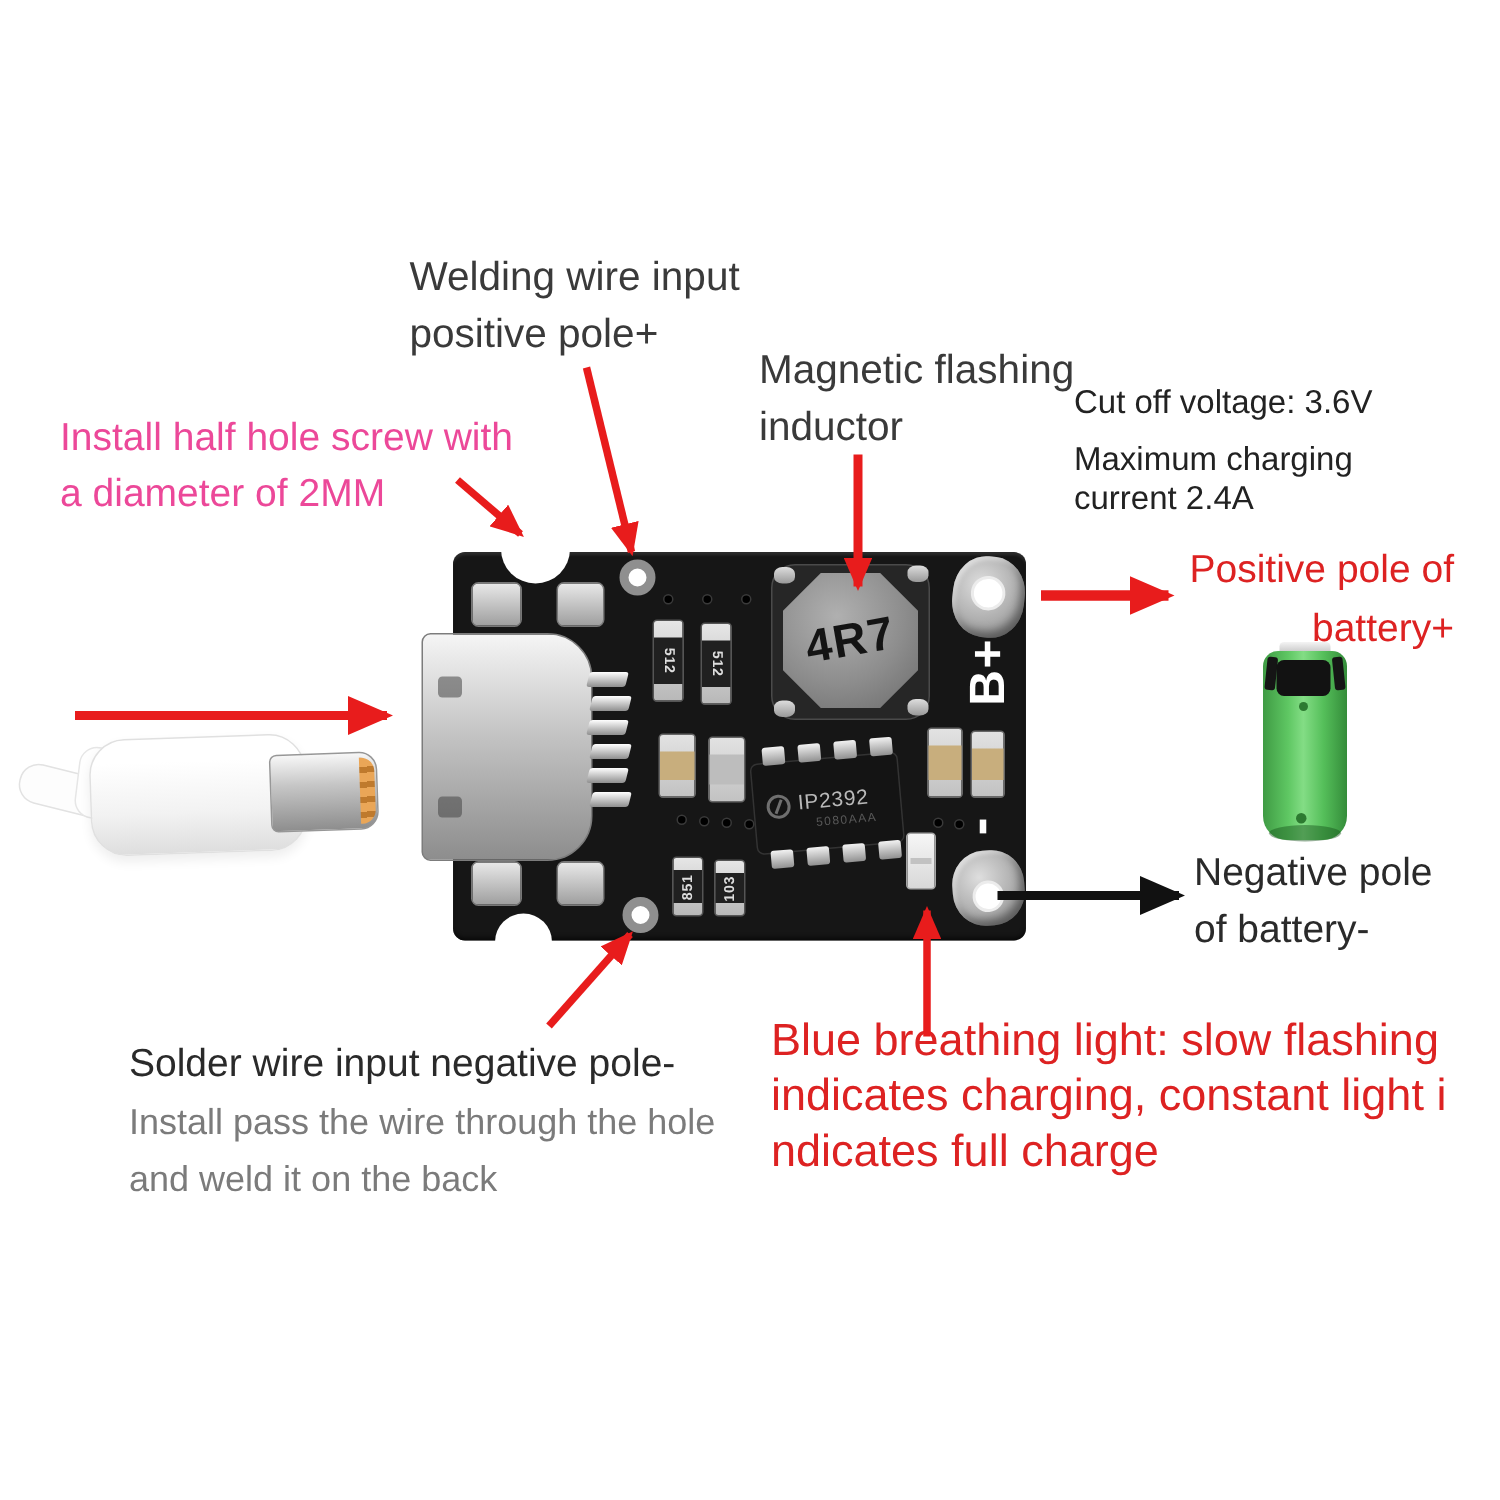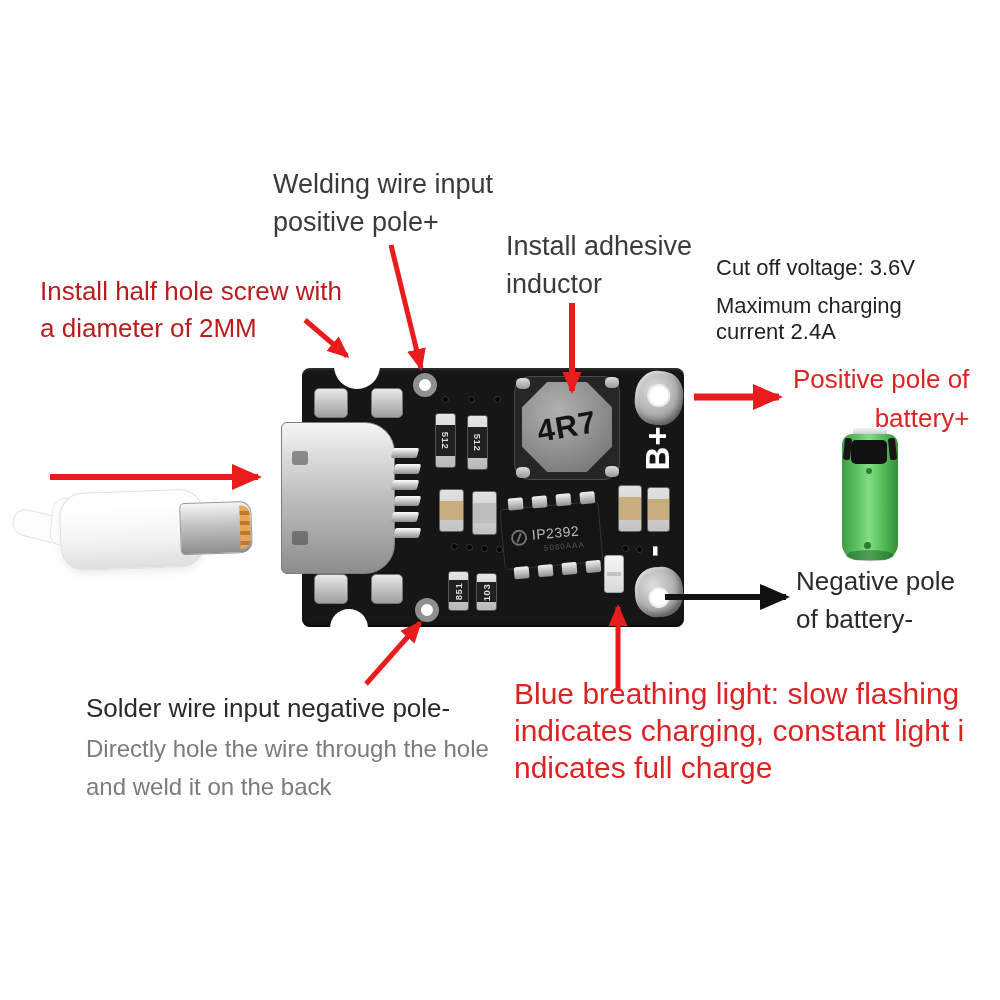--- a/index.html
+++ b/index.html
@@ -3,21 +3,21 @@
 <meta charset="utf-8">
 <style>
   html,body{margin:0;padding:0;background:#fff;}
   #canvas{position:relative;width:1000px;height:1000px;background:#ffffff;overflow:hidden;
           font-family:Liberation Sans, sans-serif;}
   
   .lbl{position:absolute;white-space:nowrap;color:#333;}
   .lbl div{display:block;}
   .big{font-size:27px;line-height:38px;color:#3a3a3a;}
   .red{color:#dd2222;}
-  .gray{color:#b91c1c;}
+  .gray{color:#ec4899;}
   
   #pcb{position:absolute;left:302px;top:368px;width:382px;height:259px;background:#161616;
        border-radius:8px;box-shadow:inset 0 2px 2px rgba(255,255,255,.10), inset 0 -2px 3px rgba(0,0,0,.6);}
   .notch{position:absolute;background:#fff;border-radius:50%;}
   .tab{position:absolute;background:linear-gradient(180deg,#e8e8e8,#9f9f9f);border-radius:5px;border:1px solid #777;}
   .hole{position:absolute;background:#fff;border:6px solid #8f8f8f;border-radius:50%;box-sizing:border-box;}
   .pad{position:absolute;background:radial-gradient(circle at 38% 35%,#dedede,#a8a8a8 60%,#8a8a8a);
        border-radius:45%;box-shadow:inset -3px -4px 6px rgba(0,0,0,.40), inset 2px 2px 3px rgba(255,255,255,.5);}
   .pad .phole{position:absolute;background:#fff;border:2px solid #ececec;border-radius:50%;box-sizing:border-box;}
   .dot{position:absolute;width:7px;height:7px;background:#000;border:1px solid #3a3a3a;border-radius:50%;box-sizing:border-box;}
@@ -77,21 +77,21 @@
 <body>
 
 <div id="canvas">
 
   <div class="lbl big" style="left:273px;top:165px;">
     <div>Welding wire input</div>
     <div>positive pole+</div>
   </div>
 
   <div class="lbl big" style="left:506px;top:227px;">
-    <div>Install adhesive</div>
+    <div>Magnetic flashing</div>
     <div>inductor</div>
   </div>
 
   <div class="lbl" style="left:716px;top:255px;font-size:22px;line-height:26px;color:#222;">
     <div style="margin-bottom:12px;">Cut off voltage: 3.6V</div>
     <div>Maximum charging</div>
     <div>current 2.4A</div>
   </div>
 
   <div class="lbl red" style="left:793px;top:360px;font-size:26px;line-height:39px;text-align:right;">
@@ -106,21 +106,21 @@
 
 
   <div class="lbl" style="left:796px;top:562px;font-size:26px;line-height:38px;color:#2a2a2a;">
     <div>Negative pole</div>
     <div>of battery-</div>
   </div>
 
   <div class="lbl" style="left:86px;top:693px;">
     <div style="font-size:26px;color:#2a2a2a;">Solder wire input negative pole-</div>
     <div style="font-size:24px;line-height:38px;color:#7b7b7b;margin-top:6px;">
-      <div>Directly hole the wire through the hole</div>
+      <div>Install pass the wire through the hole</div>
       <div>and weld it on the back</div>
     </div>
   </div>
 
   <div class="lbl red" style="left:514px;top:675px;font-size:30px;line-height:37px;">
     <div>Blue breathing light: slow flashing</div>
     <div>indicates charging, constant light i</div>
     <div>ndicates full charge</div>
   </div>
 

